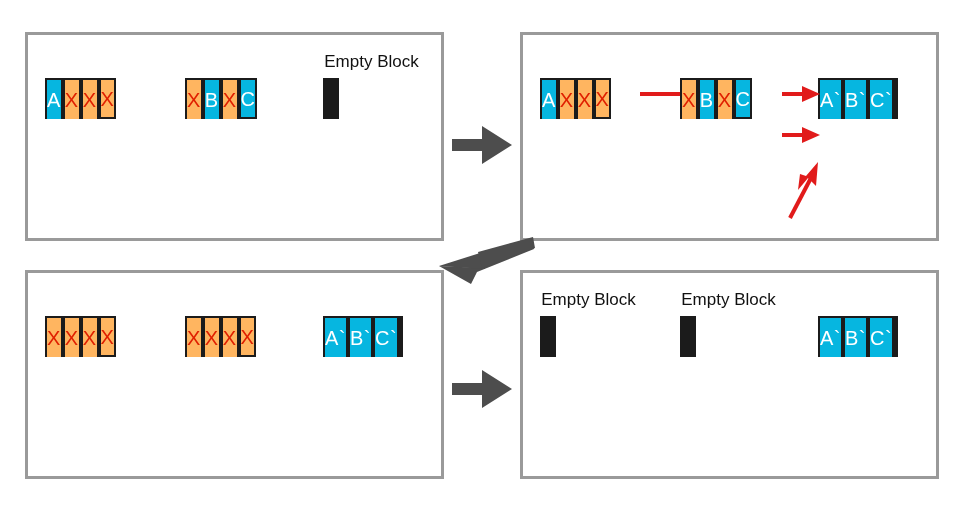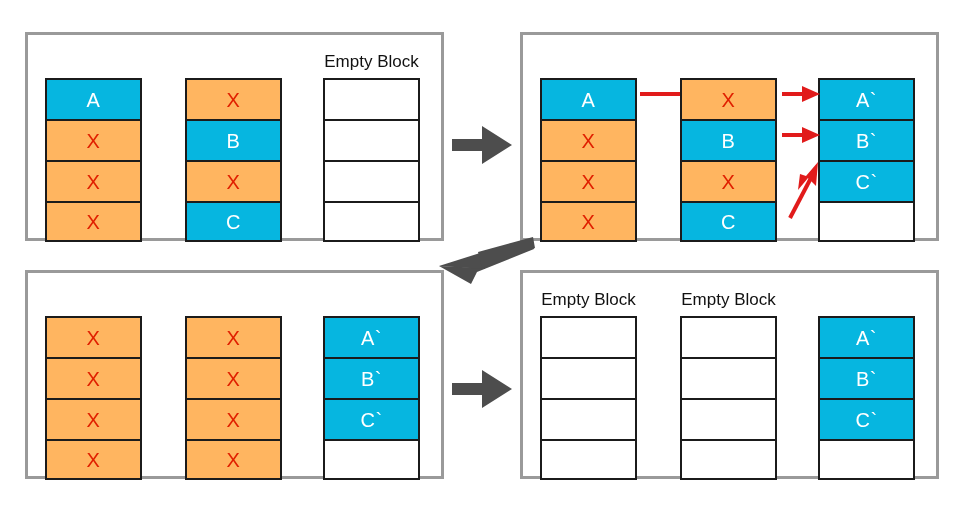--- a/index.html
+++ b/index.html
@@ -22,21 +22,21 @@
   #panel-tl{left:25px;  top:32px;  width:419px; height:209px;}
   #panel-tr{left:520px; top:32px;  width:419px; height:209px;}
   #panel-bl{left:25px;  top:270px; width:419px; height:209px;}
   #panel-br{left:520px; top:270px; width:419px; height:209px;}
 
   
   .stack{
     position:absolute;
     width:97px;
     display:flex;
-    flex-direction:column;
+    flex-direction:row;
   }
   .stack.c1{left:17px;}
   .stack.c2{left:157px;}
   .stack.c3{left:295px;}
   .stack{top:43px;}
 
   .blk{
     box-sizing:border-box;
     height:41px;
     border:2.5px solid #1b1b1b;

